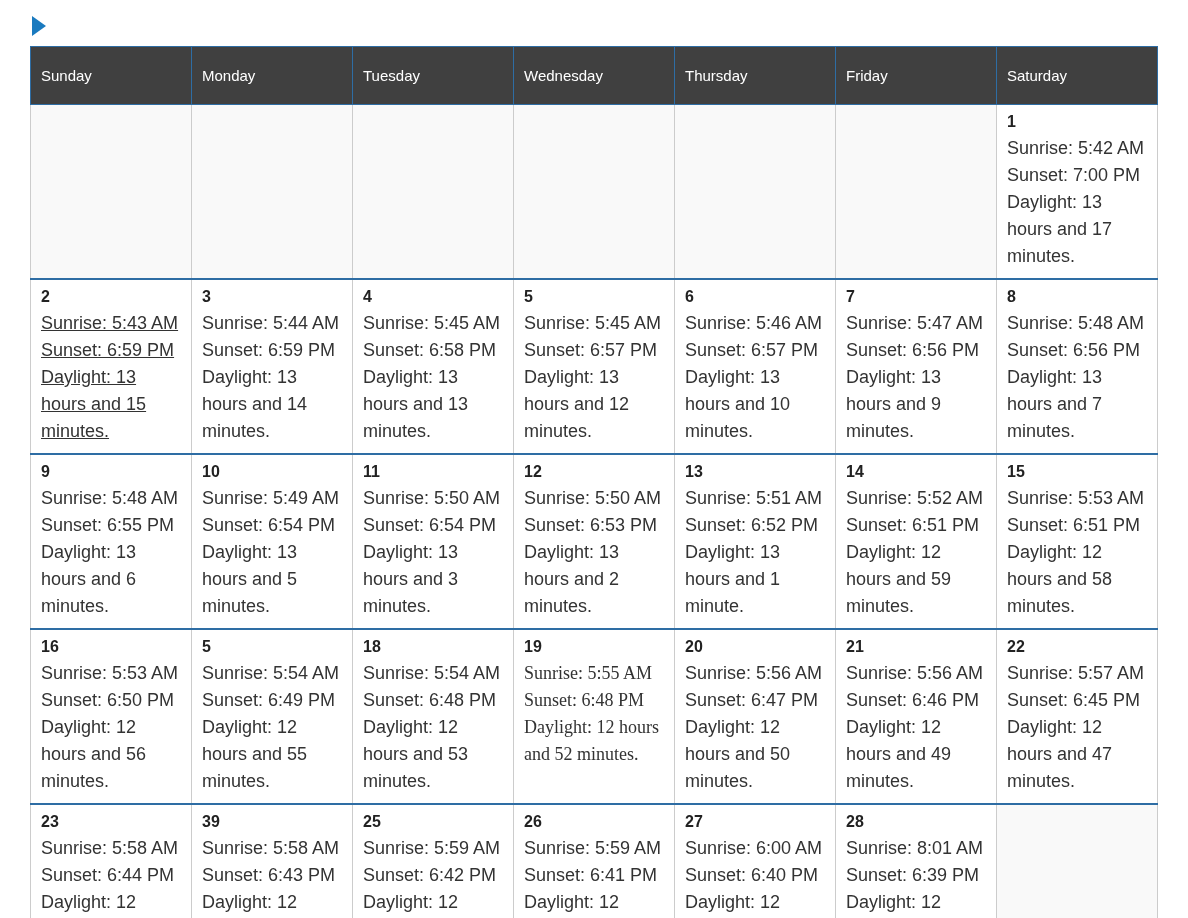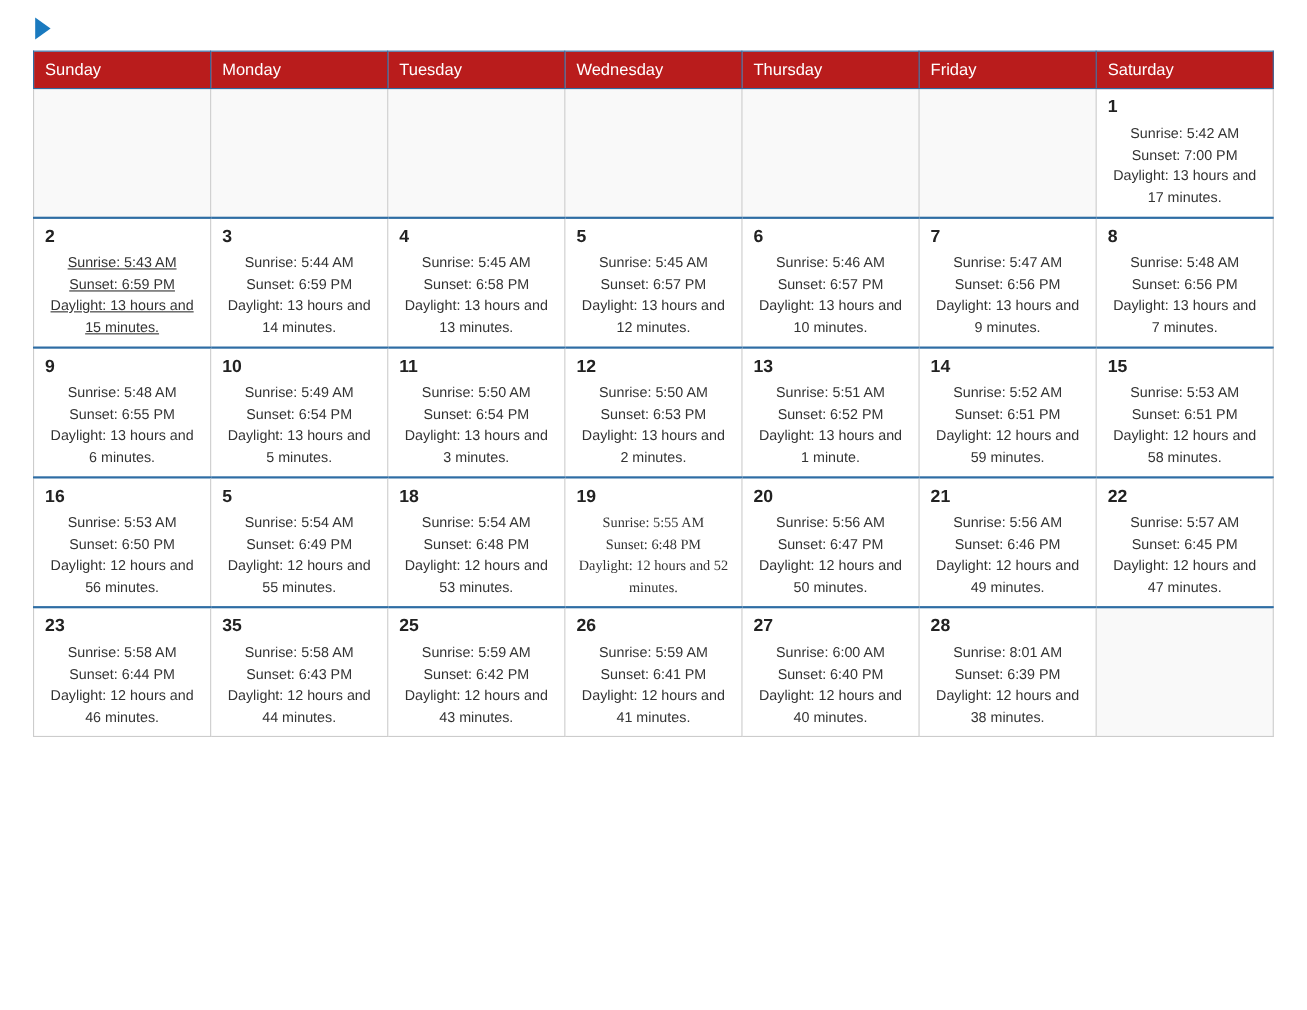--- a/index.html
+++ b/index.html
@@ -60,25 +60,25 @@
       font-size: 20px;
       color: #444;
       margin-top: 4px;
     }
     .calendar {
       width: 100%;
       border-collapse: collapse;
       margin-top: 10px;
     }
     .calendar th {
-      background-color: #b91c1c;
+      background-color: #404040;
       color: #fff;
       font-size: 15px;
       font-weight: normal;
-      padding: 8px 10px;
+      padding: 20px 10px;
       text-align: left;
       border: 1px solid #2e6da4;
     }
     .calendar td {
       vertical-align: top;
       padding: 8px 10px;
       border: 1px solid #ccc;
       font-size: 12.5px;
       color: #333;
       width: 14.28%;
@@ -88,24 +88,23 @@
       background: #f9f9f9;
     }
     .day-number {
       font-size: 16px;
       font-weight: bold;
       color: #222;
       display: block;
       margin-bottom: 4px;
     }
     .day-info {
-      font-size: 13px;
+      font-size: 18px;
       color: #333;
       line-height: 1.5;
-      text-align: center;
     }
     .row-separator td {
       border-top: 2px solid #2e6da4;
     }
   </style>
 </head>
 <body>
 
 <div class="header">
   <div class="logo-wrapper">
@@ -281,21 +280,21 @@
         </td>
       </tr>
       <tr class="row-separator">
         <td>
           <span class="day-number">23</span>
           <div class="day-info" style="white-space: pre-line;">Sunrise: 5:58 AM
 Sunset: 6:44 PM
 Daylight: 12 hours and 46 minutes.</div>
         </td>
         <td>
-          <span class="day-number">35</span>
+          <span class="day-number">39</span>
           <div class="day-info" style="white-space: pre-line;">Sunrise: 5:58 AM
 Sunset: 6:43 PM
 Daylight: 12 hours and 44 minutes.</div>
         </td>
         <td>
           <span class="day-number">25</span>
           <div class="day-info" style="white-space: pre-line;">Sunrise: 5:59 AM
 Sunset: 6:42 PM
 Daylight: 12 hours and 43 minutes.</div>
         </td>

